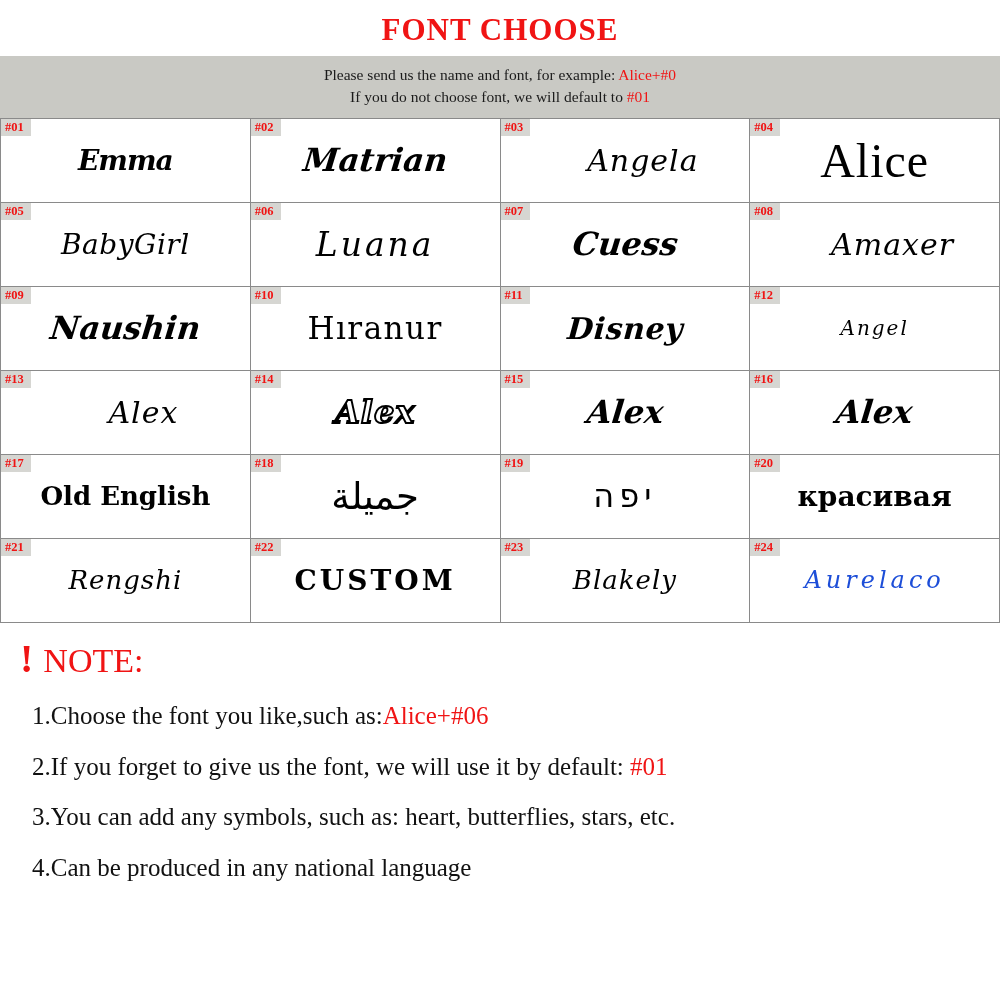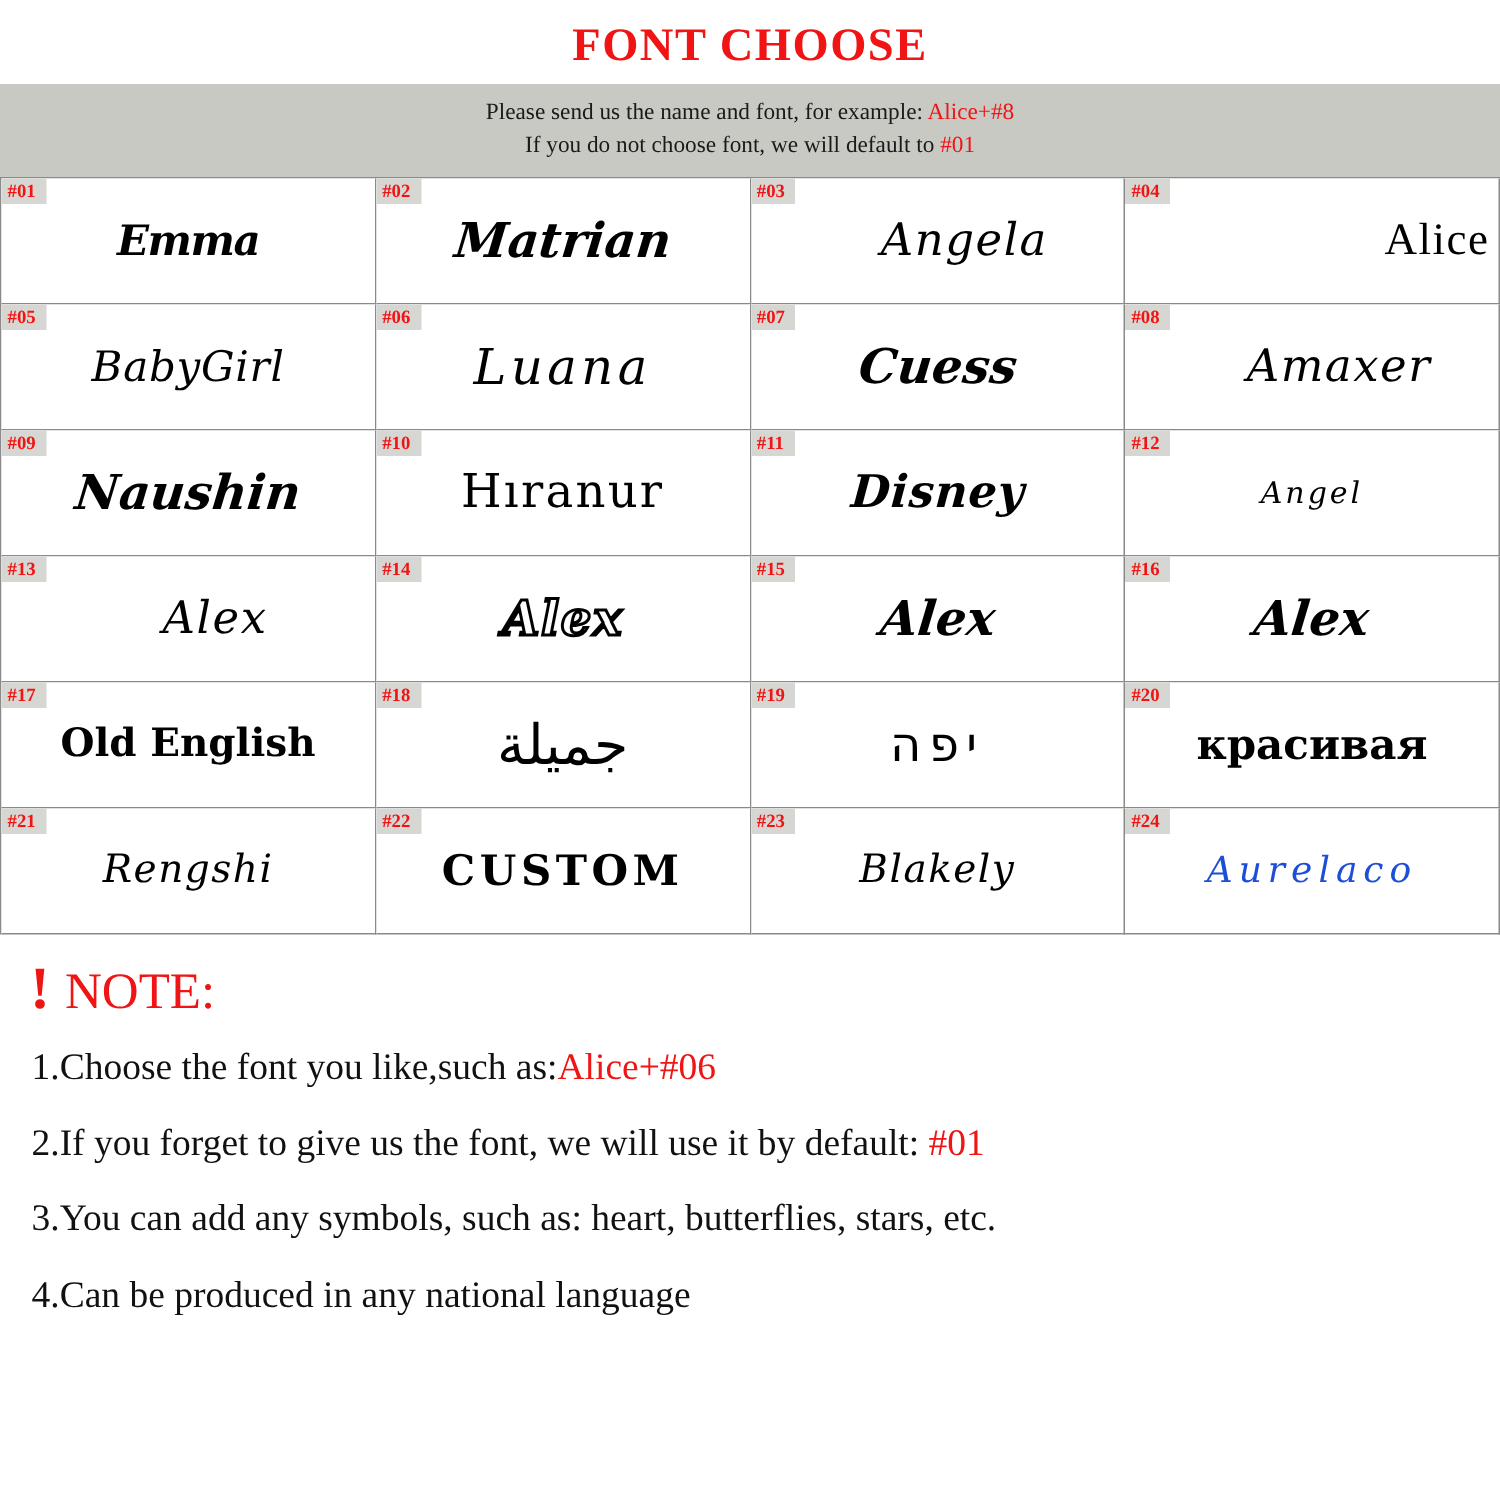--- a/index.html
+++ b/index.html
@@ -88,21 +88,21 @@
     width: 100%;
     padding: 0 6px;
     box-sizing: border-box;
     transform-origin: center center;
   }
 
   
   .s-bold-italic   { font-family: "DejaVu Serif", serif; font-weight: bold; font-style: italic; font-size: 28px; letter-spacing: -1px; }
   .s-script-heavy  { font-family: "DejaVu Serif", serif; font-weight: bold; font-style: italic; font-size: 32px; letter-spacing: 0px; transform: skewX(-6deg); }
   .s-script-light  { font-family: "DejaVu Serif", serif; font-style: italic; font-size: 30px; letter-spacing: 1px; margin-left: 36px; }
-  .s-serif-plain   { font-family: "Liberation Serif", serif; font-size: 30px; letter-spacing: 1px; text-align: right; }
+  .s-serif-plain   { font-family: "Liberation Serif", serif; font-size: 48px; letter-spacing: 1px; }
   .s-thin-script   { font-family: "DejaVu Serif", serif; font-style: italic; font-weight: normal; font-size: 28px; letter-spacing: 0.5px; }
   .s-wide-script   { font-family: "DejaVu Serif", serif; font-style: italic; font-size: 33px; letter-spacing: 3px; }
   .s-tall-serif    { font-family: "DejaVu Serif", serif; font-size: 31px; letter-spacing: 1.5px; }
   .s-disney        { font-family: "DejaVu Serif", serif; font-weight: bold; font-style: italic; font-size: 30px; letter-spacing: 0.5px; transform: skewX(-4deg); }
   .s-tiny-script   { font-family: "DejaVu Serif", serif; font-style: italic; font-size: 20px; letter-spacing: 2px; }
   .s-outline       { font-family: "DejaVu Serif", serif; font-style: italic; font-weight: bold; font-size: 32px; color: #ffffff; -webkit-text-stroke: 2px #000; letter-spacing: 1px; }
   .s-blackletter   { font-family: "DejaVu Serif", serif; font-weight: bold; font-size: 26px; letter-spacing: 0px; }
   .s-arabic        { font-family: "DejaVu Sans", sans-serif; font-size: 37px; direction: rtl; }
   .s-hebrew        { font-family: "DejaVu Sans", sans-serif; font-size: 32px; direction: rtl; letter-spacing: 5px; }
   .s-cyrillic      { font-family: "DejaVu Serif", serif; font-weight: bold; font-size: 28px; letter-spacing: 0px; }
@@ -128,21 +128,21 @@
     font-size: 40px;
     line-height: 1;
   }
   .note-title {
     color: #f01414;
     font-family: "Liberation Serif", serif;
     font-size: 34px;
     line-height: 1;
   }
   .note-list {
-    margin: 1px;
+    margin: 12px;
     padding: 0;
     list-style: none;
   }
   .note-list li {
     font-family: "Liberation Serif", serif;
     font-size: 25px;
     color: #111111;
     padding: 11px 0 11px 0;
     line-height: 1.15;
     white-space: nowrap;
@@ -153,21 +153,21 @@
 </style>
 </head>
 <body>
 
 <div class="page">
 
   <div class="title">FONT CHOOSE</div>
 
   <div class="instruction-band">
     <div>
-      <span>Please send us the name and font, for example: </span><span class="red">Alice+#8</span>
+      <span>Please send us the name and font, for example: </span><span class="red">Alice+#0</span>
     </div>
     <div>
       <span>If you do not choose  font, we will default to </span><span class="red">#01</span>
     </div>
   </div>
 
   <div class="grid" id="font-grid">
       <div class="cell">
         <span class="tag">#01</span>
         <span class="sample s-bold-italic">Emma</span>

